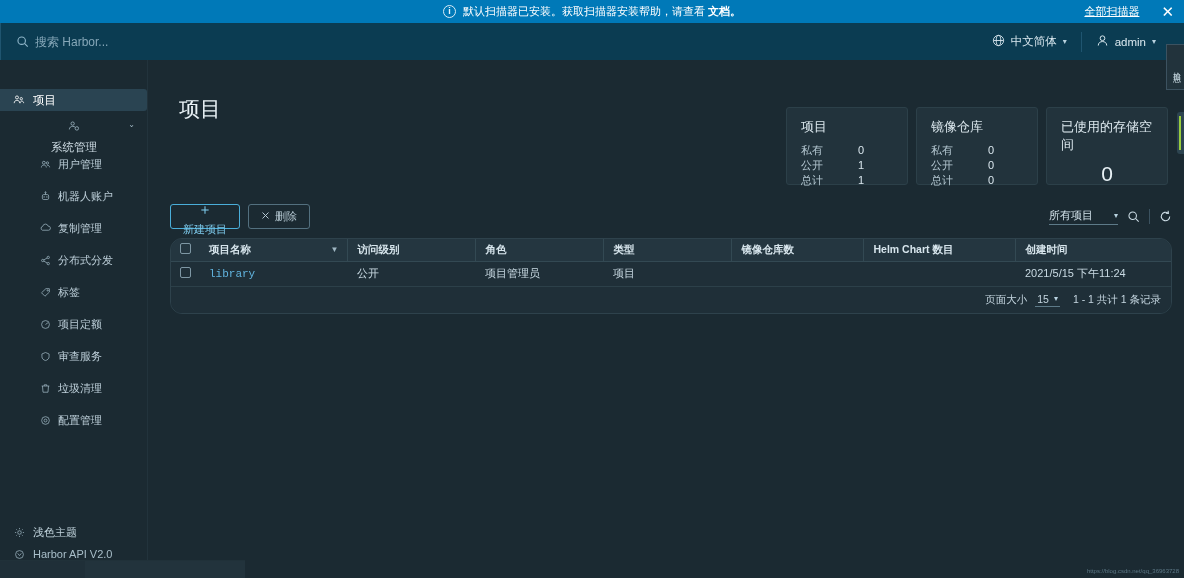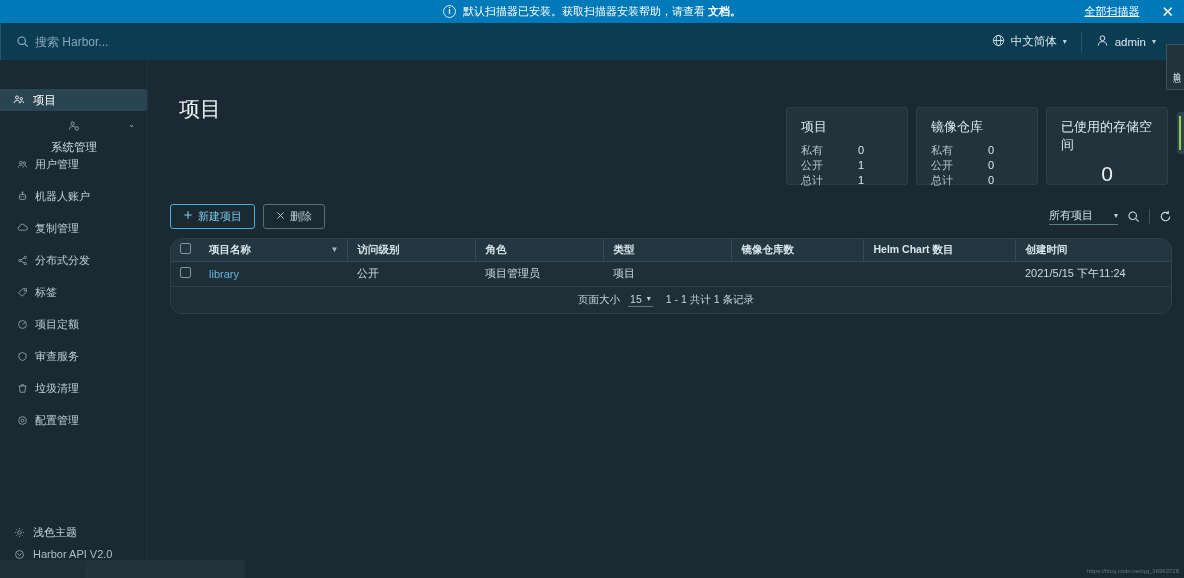--- a/index.html
+++ b/index.html
@@ -104,21 +104,21 @@
     margin-bottom: 1px;
   }
   .nav-item.active {
     background: #2a4452; color: #ffffff;
     border-radius: 0 3px 3px 0;
   }
   .nav-item.parent { position: relative; padding-right: 12px; margin-top: 9px; margin-bottom: 4px; flex-direction: column; }
   .nav-item .chev { position: absolute; right: 12px; font-size: 8px; color: #9fb6c2; }
   .nav-sub {
     display: flex; align-items: center; gap: 7px;
-    height: 20px; padding-left: 16px;
+    height: 20px; padding-left: 39px;
     font-size: 11px; color: #bcced8; cursor: pointer;
     margin-bottom: 3px;
     margin-top: 12px;
   }
   .ico { width: 12px; height: 12px; flex: none; display: flex; align-items: center; justify-content: center; color: #9db4c0; }
   .nav-item.active .ico { color: #fff; }
   .sidebar-footer { padding: 0 0 13px 13px; }
   .foot-item {
     display: flex; align-items: center; gap: 8px;
     font-size: 11px; color: #c2d4dd; height: 22px; cursor: pointer;
@@ -168,21 +168,21 @@
     position: absolute; left: 22px; top: 143px;
     width: 1002px; height: 26px;
     display: flex; align-items: center;
   }
   .btn {
     height: 25px; padding: 0 12px;
     display: inline-flex; align-items: center; gap: 5px;
     font-size: 11px; border-radius: 3px; cursor: pointer;
     background: transparent;
   }
-  .btn-outline-primary { border: 1px solid #4aaed9; color: #7cc7e8; }
+  .btn-outline-primary { border: 1px solid #4aaed9; color: #7cc7e8; flex-direction: column; }
   .btn-outline-secondary { border: 1px solid #53707f; color: #b9ccd6; margin-left: 8px; }
   .toolbar-right {
     margin-left: auto; display: flex; align-items: center; gap: 9px;
   }
   .filter-select {
     display: flex; align-items: center; gap: 21px;
     font-size: 11px; color: #d2e2ea;
     border-bottom: 1px solid #5d7a88; padding-bottom: 1px; cursor: pointer;
   }
   .icon-btn { color: #cddde6; cursor: pointer; display: flex; align-items: center; }
@@ -210,28 +210,28 @@
   }
   thead th:last-child { border-right: none; }
   thead th.chk-col, tbody td.chk-col { width: 28px; padding-left: 9px; border-right: none; }
   .th-inner { display: flex; align-items: center; }
   .filter-ico { margin-left: auto; margin-right: 8px; color: #9fb6c2; font-size: 8px; }
   tbody td {
     height: 25px; font-size: 11px; color: #c9dae3;
     padding: 0 0 0 10px; border-bottom: 1px solid #2c4049;
     white-space: nowrap;
   }
-  tbody tr td.link a { color: #62b5e0; text-decoration: none; cursor: pointer; }
+  tbody tr td.link a { color: #62b5e0; text-decoration: none; cursor: pointer; font-family: Liberation Mono, monospace; }
   .cbox {
     width: 11px; height: 11px;
     border: 1px solid #7e97a4; border-radius: 2px;
     background: transparent; display: inline-block; cursor: pointer;
   }
   .pager {
-    display: flex; align-items: center; justify-content: center;
+    display: flex; align-items: center; justify-content: flex-end;
     gap: 13px; height: 26px; padding-right: 10px;
     font-size: 10.5px; color: #c5d6e0;
     background: #1f2f38;
   }
   .pgsize {
     display: flex; align-items: center; gap: 8px;
   }
   .pgsize .sel {
     display: inline-flex; align-items: center; gap: 5px;
     border-bottom: 1px solid #5d7a88; padding: 0 2px 1px 2px; cursor: pointer;

